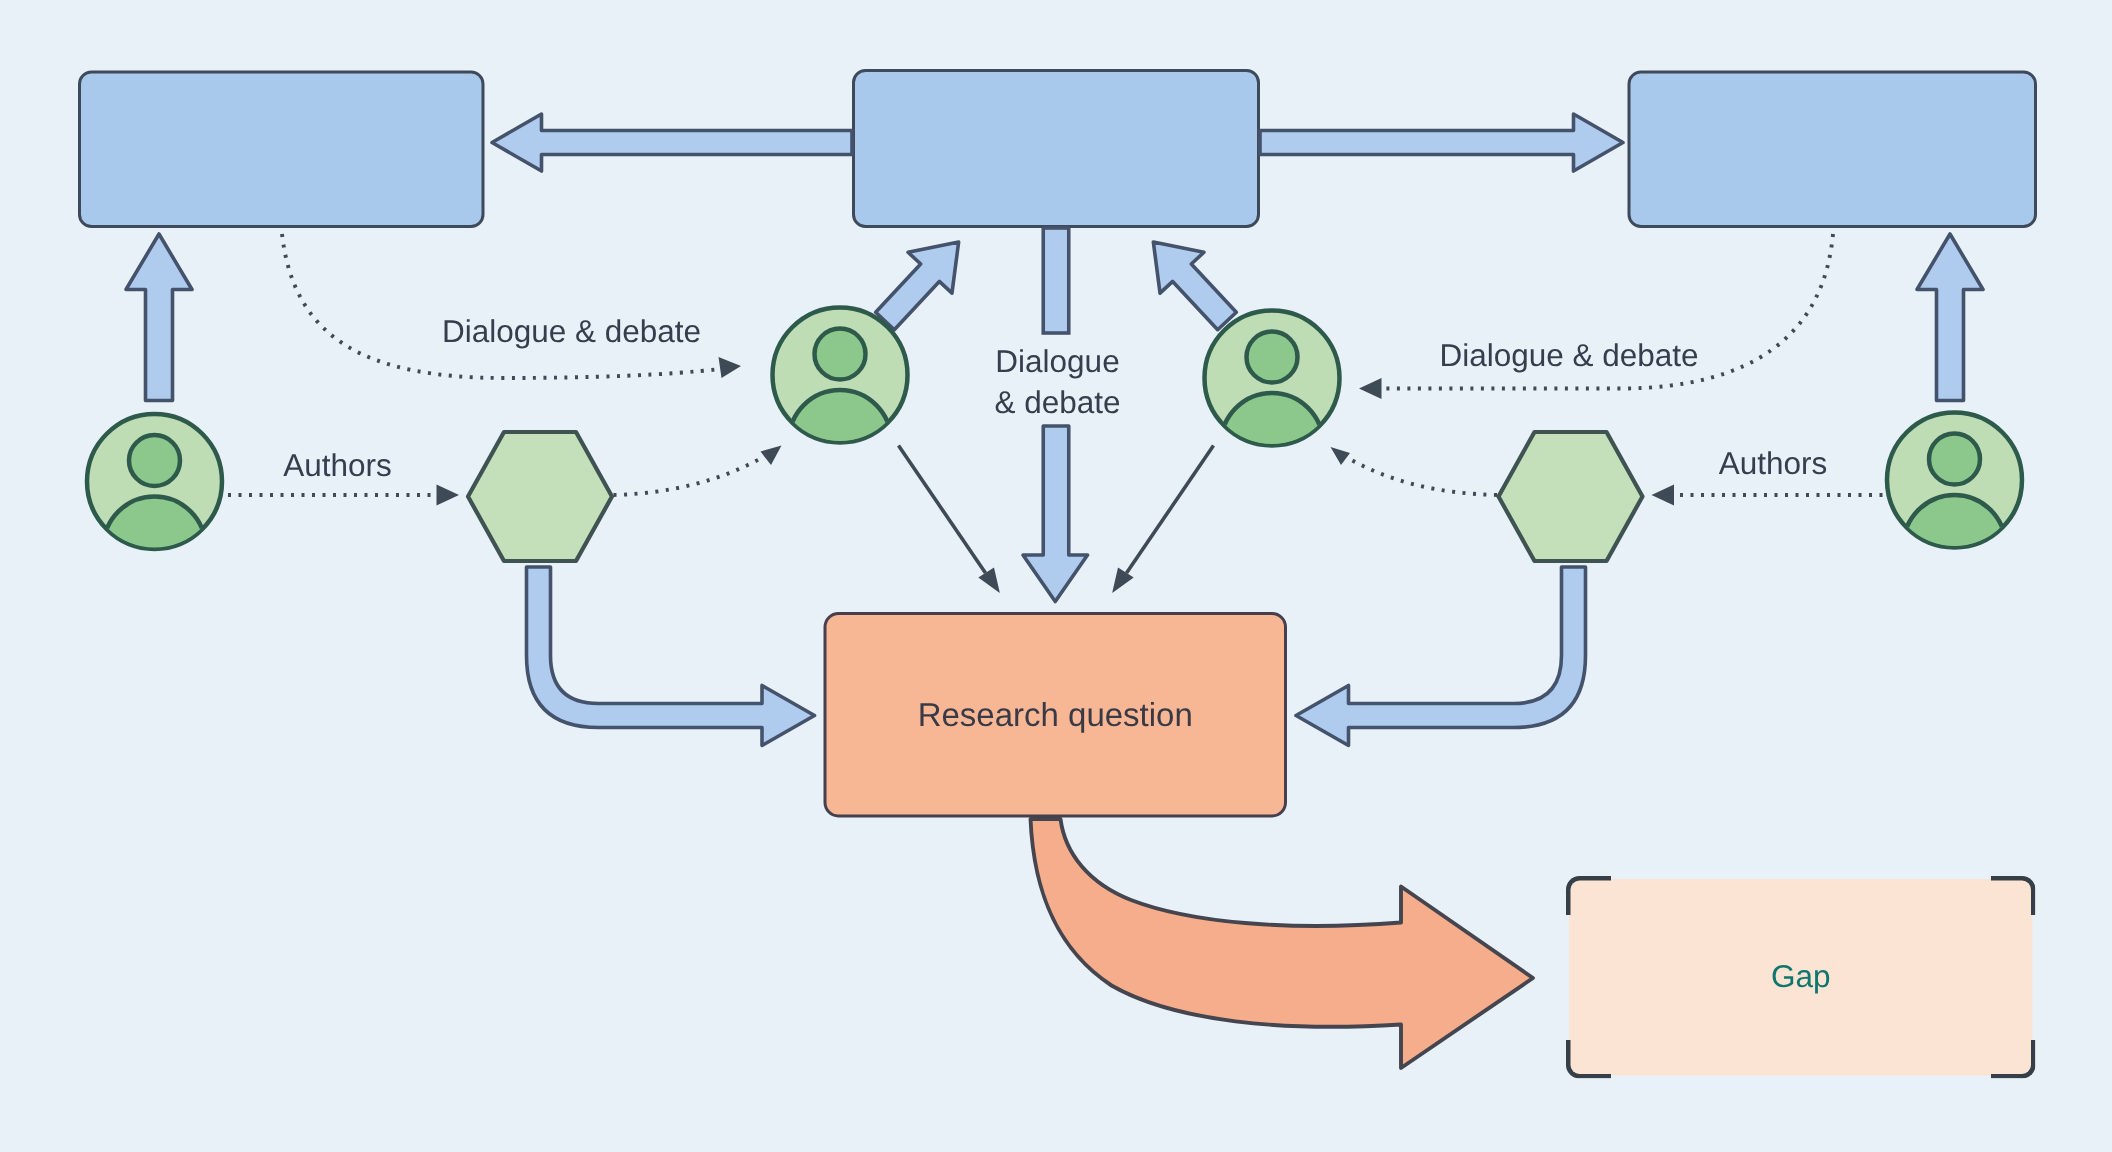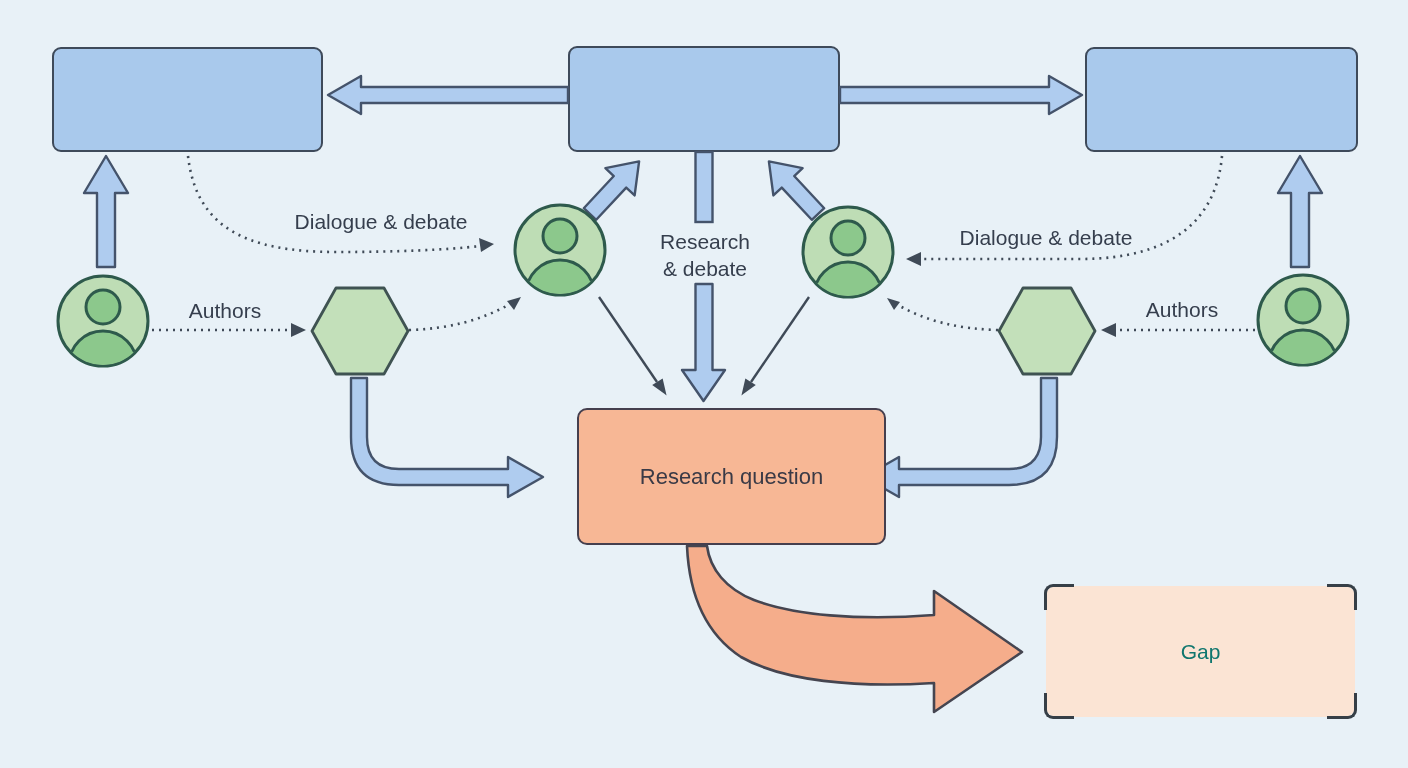--- a/index.html
+++ b/index.html
@@ -33,21 +33,21 @@
   .label-authors-right  { left: 1182px; top: 310px; }
   .label-dialogue-left  { left: 381px;  top: 222px; }
   .label-dialogue-right { left: 1046px; top: 238px; }
   .label-dialogues-center {
     left: 705px; top: 255px;
     text-align: center;
     line-height: 27px;
   }
   .box-rq {
     position: absolute;
-    left: 577px; top: 408px; width: 309px; height: 137px;
+    left: 549px; top: 408px; width: 309px; height: 137px;
     background: #F7B795;
     border: 2.5px solid #453F4E;
     border-radius: 10px;
     box-sizing: border-box;
     display: flex; align-items: center; justify-content: center;
     font-size: 22px; color: #3A3A46;
   }
   .box-gap {
     position: absolute;
     left: 1044px; top: 584px; width: 313px; height: 135px;
@@ -165,21 +165,21 @@
     <g transform="translate(1303,320)">
         <use href="#person"></use>
       </g>
   </svg>
 
   <div class="label label-authors-left">Authors</div>
   <div class="label label-authors-right">Authors</div>
   <div class="label label-dialogue-left">Dialogue &amp; debate</div>
   <div class="label label-dialogue-right">Dialogue &amp; debate</div>
   <div class="label label-dialogues-center">
-    <span>Research</span><br>
+    <span>Dialogue</span><br>
     <span>&amp; debate</span>
   </div>
 
   <div class="box-rq">
     <span>Research question</span>
   </div>
 
   <div class="box-gap">
     <div class="gap-fill">
       <span>Gap</span>

